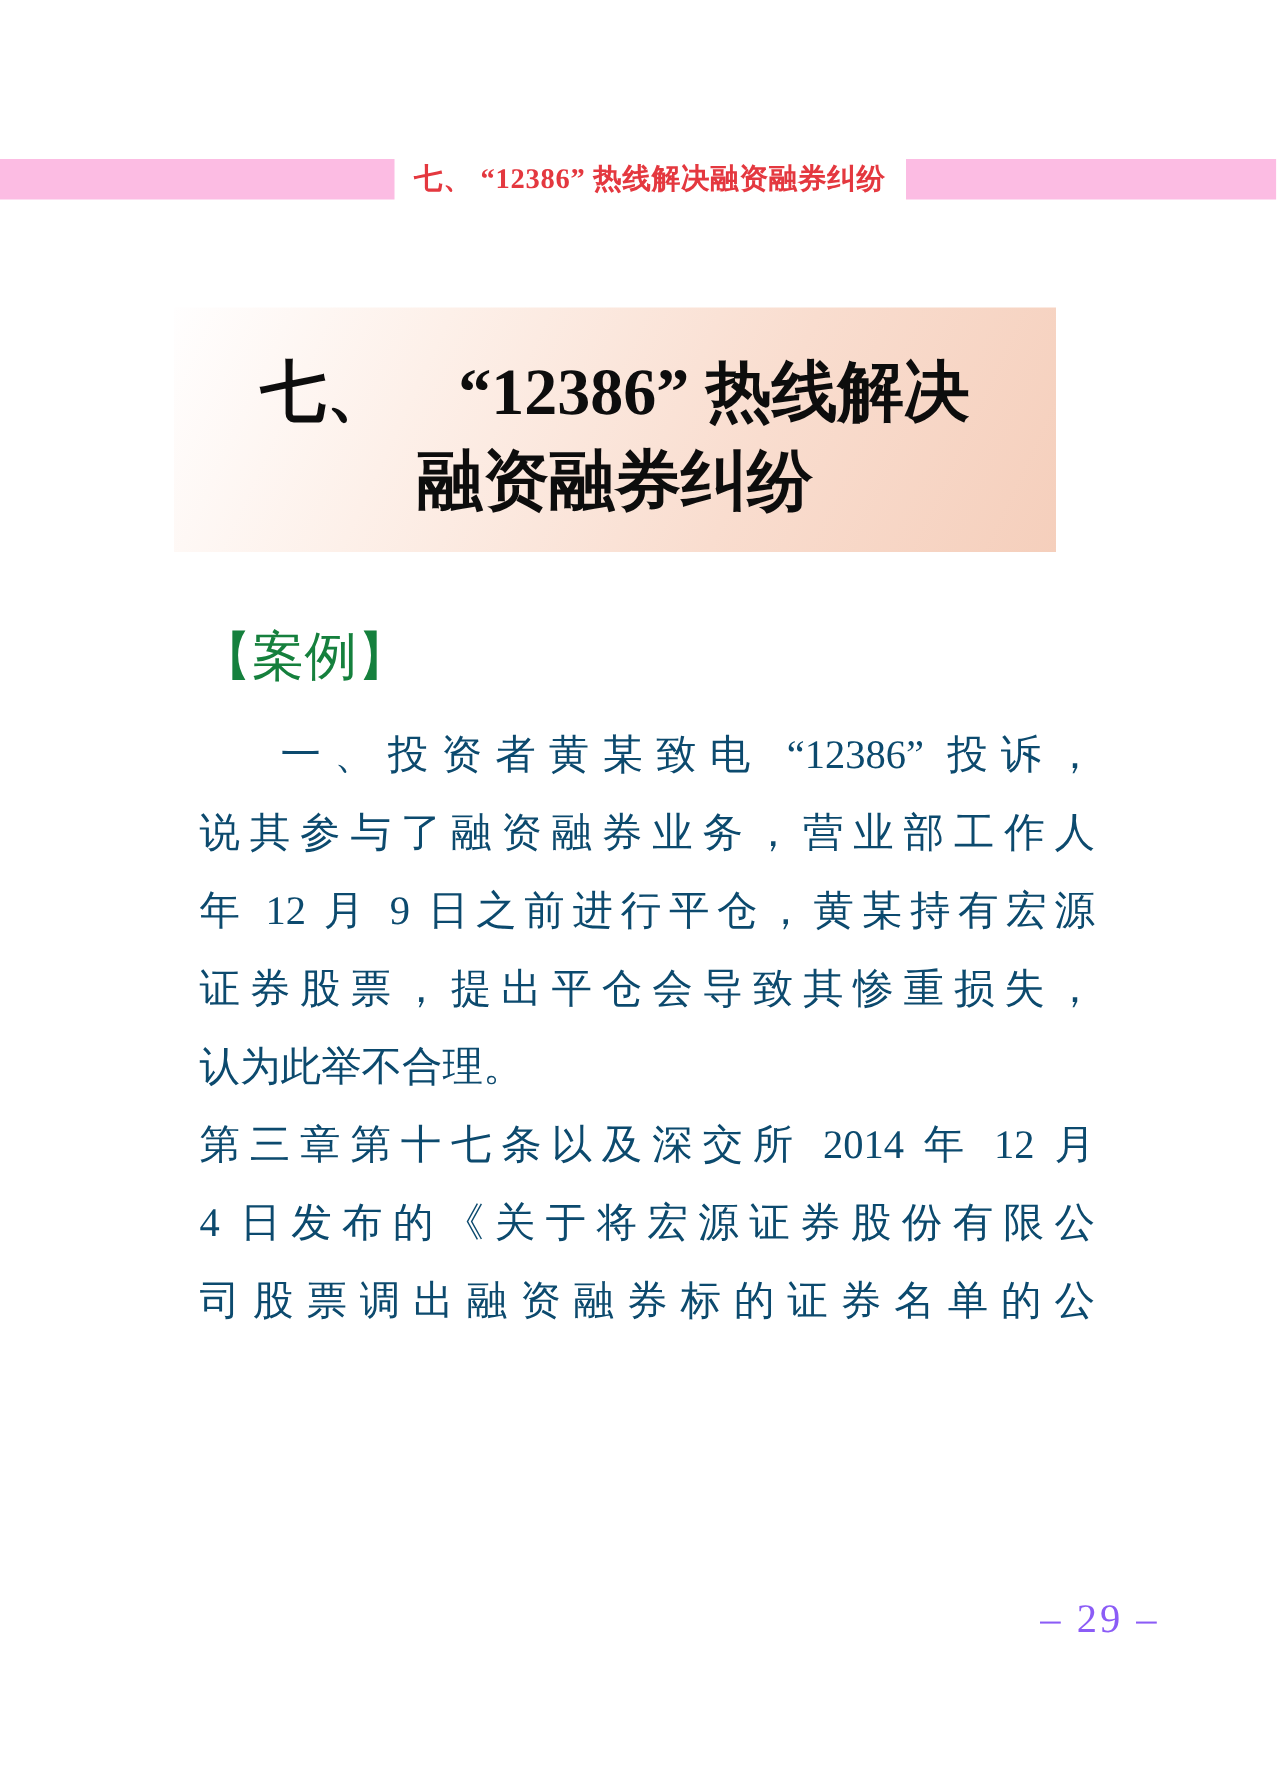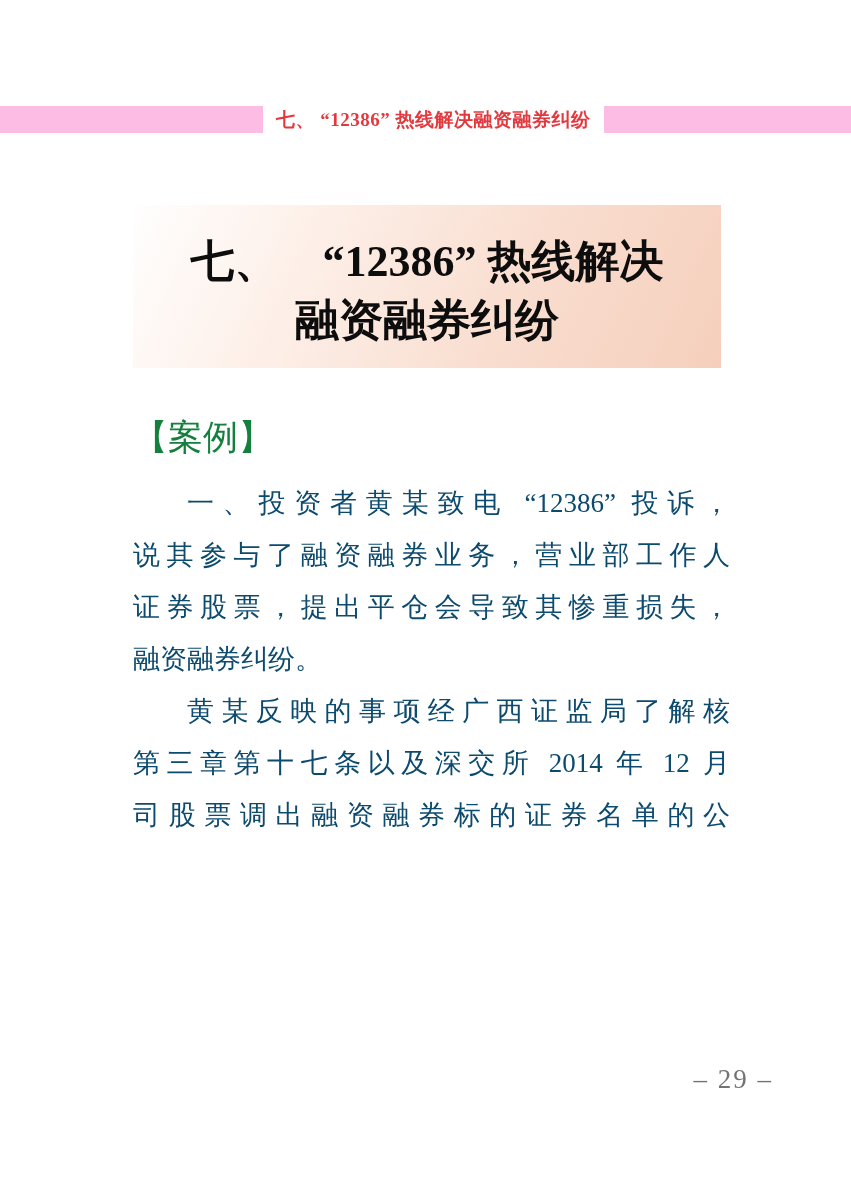--- a/index.html
+++ b/index.html
@@ -40,21 +40,21 @@
     font-weight: bold;
     color: #e4383f;
     letter-spacing: 0.5px;
     white-space: nowrap;
     line-height: 27px;
   }
 
   
   .title-block {
     position: absolute;
-    left: 133px;
+    left: 116px;
     top: 205px;
     width: 588px;
     height: 163px;
     background: linear-gradient(115deg, #fffefe 0%, #fdf0e9 28%, #f9ddcf 65%, #f5cfbc 100%);
     text-align: center;
     box-sizing: border-box;
     padding-top: 27px;
   }
   .title-line {
     font-size: 44px;
@@ -98,21 +98,21 @@
     text-indent: 2em;
   }
 
   
   .page-number {
     position: absolute;
     top: 1062px;
     right: 78px;
     font-size: 27px;
     line-height: 34px;
-    color: #737373;
+    color: #8b5cf6;
     letter-spacing: 2px;
   }
 </style>
 </head>
 <body>
 
 <div class="page">
 
   <div class="running-header">
     <div class="header-bar left"></div>
@@ -124,25 +124,26 @@
     <div class="title-line">七、　“12386” 热线解决</div>
     <div class="title-line">融资融券纠纷</div>
   </div>
 
   <div class="section-label">【案例】</div>
 
   <div class="body-text">
     <div>
       <div class="line stretch indent">一、投资者黄某致电 “12386” 投诉，</div>
       <div class="line stretch">说其参与了融资融券业务，营业部工作人</div>
+      <div class="line stretch">年 12 月 9 日之前进行平仓，黄某持有宏源</div>
       <div class="line stretch">证券股票，提出平仓会导致其惨重损失，</div>
-      <div class="line">融资融券纠纷。</div>
+      <div class="line">认为此举不合理。</div>
     </div>
     <div>
-      <div class="line stretch indent">黄某反映的事项经广西证监局了解核</div>
       <div class="line stretch">第三章第十七条以及深交所 2014 年 12 月</div>
+      <div class="line stretch">4 日发布的《关于将宏源证券股份有限公</div>
       <div class="line stretch">司股票调出融资融券标的证券名单的公</div>
     </div>
   </div>
 
   <div class="page-number">– 29 –</div>
 
 </div>
 
 </body></html>

